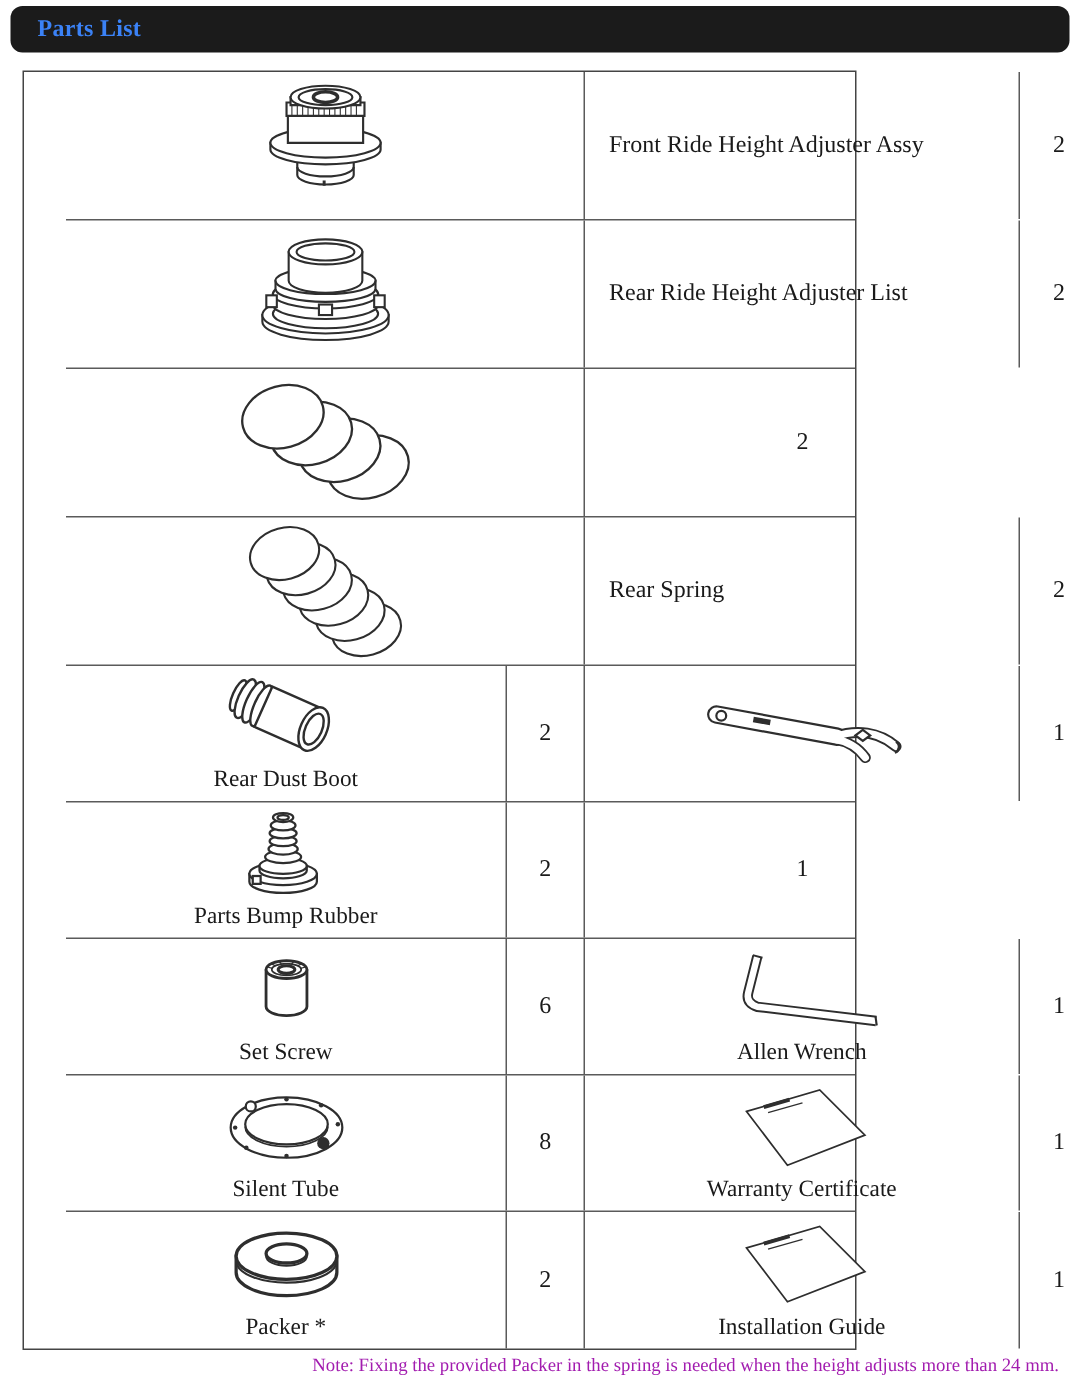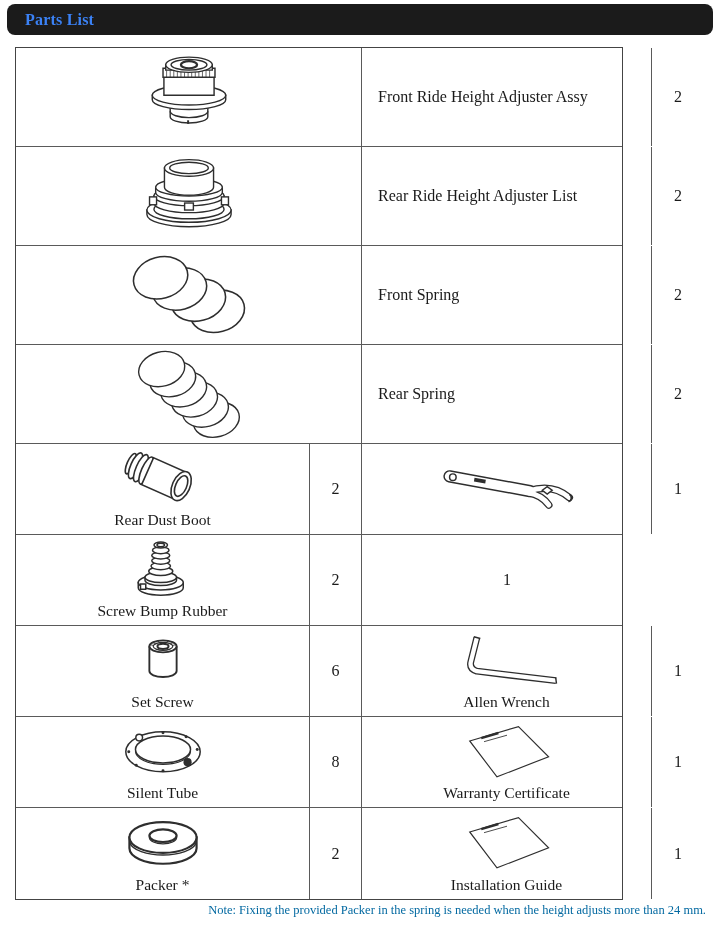--- a/index.html
+++ b/index.html
@@ -6,44 +6,45 @@
   html,body { width:720px; height:925px; background:#ffffff; font-family:"Liberation Serif", serif; color:#1a1a1a; }
   .page { position:relative; width:720px; height:925px; background:#fff; overflow:hidden; }
 
   .header-bar {
     position:absolute; left:7px; top:4px; width:706px; height:31px;
     background:#1b1b1b; border-radius:8px; display:flex; align-items:center;
   }
   .header-bar span { color:#3b82f6; font-weight:bold; font-size:16px; padding-left:18px; letter-spacing:0.2px; }
 
   .parts-table {
-    position:absolute; left:15px; top:47px; width:608px;
+    position:absolute; left:15px; top:47px; width:556px;
     border:1.5px solid #444;
     background:#fff;
+    padding-left:28px;
   }
   .row { display:grid; border-bottom:1px solid #5a5a5a; }
   .row:last-child { border-bottom:none; }
   .row-full  { grid-template-columns:346px 290px 52px; height:99px; }
   .row-split { grid-template-columns:294px 52px 290px 52px; height:91px; }
 
   .cell { border-right:1px solid #5a5a5a; display:flex; align-items:center; justify-content:center; min-width:0; }
   .cell:last-child { border-right:none; }
 
   .desc-cell { justify-content:flex-start; padding-left:16px; font-size:16px; }
   .qty-cell  { font-size:16px; }
 
   .part-cell { flex-direction:column; justify-content:center; padding-bottom:5px; }
   .drawing-box { flex:1; display:flex; align-items:center; justify-content:center; width:100%; overflow:hidden; }
   .part-label { font-size:15.5px; line-height:18px; }
 
   .img-cell { flex-direction:column; justify-content:center; }
 
   .note {
     position:absolute; left:15px; top:903px; width:691px;
-    text-align:right; font-size:12.5px; color:#0369a1;
+    text-align:right; font-size:12.5px; color:#a21caf;
   }
 
   svg { display:block; }
   .ln  { fill:#ffffff; stroke:#2e2e2e; }
   .nf  { fill:none;    stroke:#2e2e2e; }
   .dk  { fill:#2e2e2e; stroke:none; }
   .wt  { fill:none;    stroke:#ffffff; }
 </style>
 </head>
 <body>
@@ -117,23 +118,20 @@
       <div class="cell img-cell">
         <svg width="136" height="86" viewBox="0 0 150 100">
           <g stroke-width="1.8">
             <ellipse class="ln" cx="108" cy="69" rx="32" ry="24" transform="rotate(-15 108 69)"></ellipse>
             <ellipse class="ln" cx="86" cy="56" rx="32" ry="24" transform="rotate(-15 86 56)"></ellipse>
             <ellipse class="ln" cx="64" cy="43" rx="32" ry="24" transform="rotate(-15 64 43)"></ellipse>
             <ellipse class="ln" cx="42" cy="30" rx="32" ry="24" transform="rotate(-15 42 30)"></ellipse>
           </g>
         </svg>
       </div>
-      <div class="cell desc-cell">
-        <span>Front Spring</span>
-      </div>
       <div class="cell qty-cell">
         <span>2</span>
       </div>
     </div>
 
     <div class="row row-full">
       <div class="cell img-cell">
         <svg width="130" height="92" viewBox="0 0 150 118">
           <g stroke-width="1.8">
             <ellipse class="ln" cx="110" cy="92" rx="30" ry="22" transform="rotate(-15 110 92)"></ellipse>
@@ -207,21 +205,21 @@
               <ellipse class="ln" cx="45" cy="47" rx="16" ry="5.5"></ellipse>
               <ellipse class="ln" cx="45" cy="40" rx="13" ry="5"></ellipse>
               <ellipse class="ln" cx="45" cy="33" rx="12" ry="4.5"></ellipse>
               <ellipse class="ln" cx="45" cy="26" rx="12" ry="4.5"></ellipse>
               <ellipse class="ln" cx="45" cy="19" rx="11" ry="4.5"></ellipse>
               <ellipse class="ln" cx="45" cy="12" rx="9" ry="4"></ellipse>
               <ellipse class="nf" cx="45" cy="12" rx="5" ry="2.2"></ellipse>
             </g>
           </svg>
         </div>
-        <div class="part-label">Screw Bump Rubber</div>
+        <div class="part-label">Parts Bump Rubber</div>
       </div>
       <div class="cell qty-cell">
         <span>2</span>
       </div>
       <div class="cell qty-cell">
         <span>1</span>
       </div>
     </div>
 
     <div class="row row-split">

